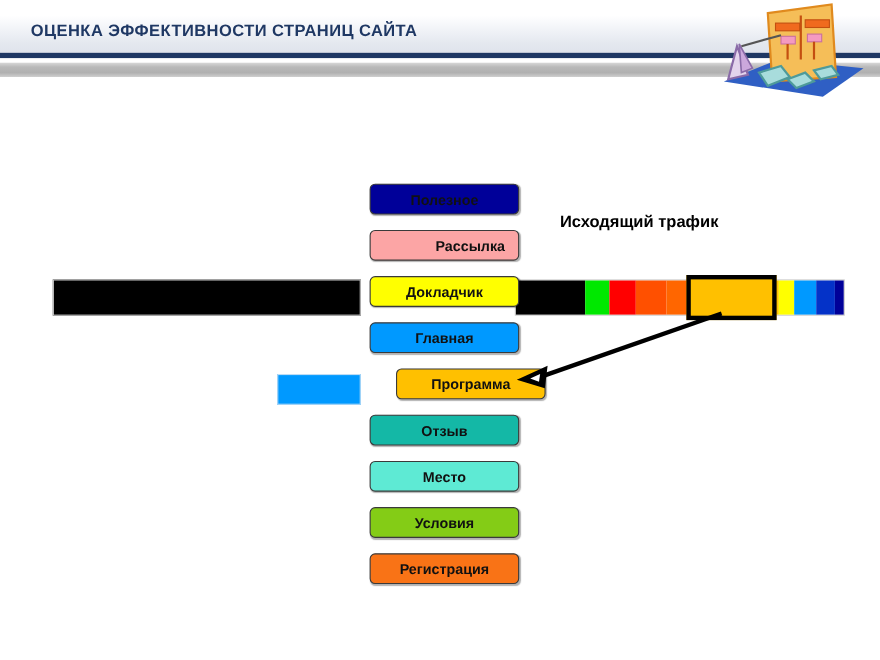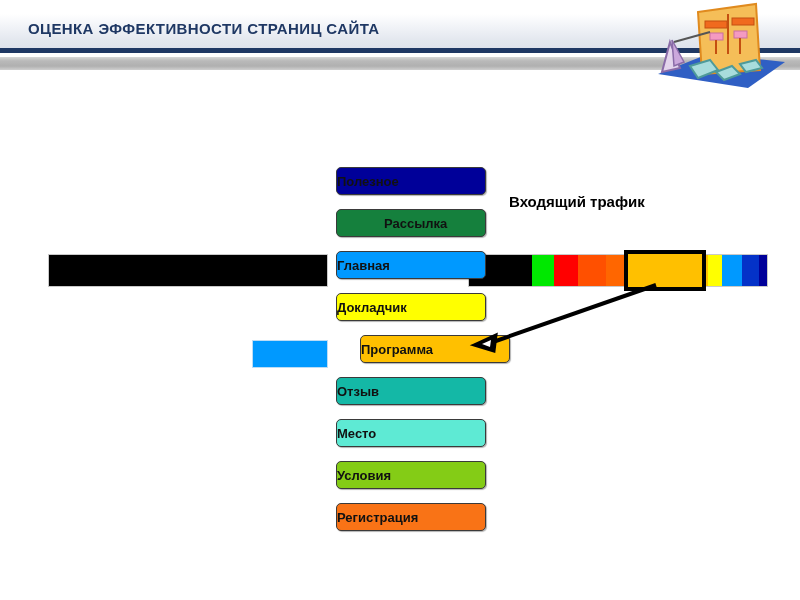--- a/index.html
+++ b/index.html
@@ -122,29 +122,29 @@
 
   
   #page-buttons {
     position: absolute;
     left: 336px; top: 167px;
     width: 134px;
     z-index: 4;
   }
   .page-button {
     position: relative;
-    width: 150px;
+    width: 136px;
     height: 28px;
     margin-bottom: 14px;
     border: 1px solid #3a3a3a;
     border-radius: 5px;
     box-sizing: border-box;
     display: flex;
     align-items: center;
-    justify-content: flex-start;
+    justify-content: center;
     font-size: 13px;
     font-weight: bold;
     color: #111111;
     box-shadow: 1px 1px 1px rgba(0,0,0,0.30);
   }
 </style>
 </head>
 <body>
 
 <div id="slide">
@@ -176,21 +176,21 @@
       <polygon points="22,38 34,60 24,64" fill="#CBA8DC" stroke="#8A6BA8" stroke-width="1.5"></polygon>
       <line x1="24" y1="40" x2="60" y2="30" stroke="#555555" stroke-width="2"></line>
 
       <polygon points="40,64 60,58 68,68 48,76" fill="#A8DCDC" stroke="#4E9A9A" stroke-width="2"></polygon>
       <polygon points="66,70 82,64 90,72 74,78" fill="#A8DCDC" stroke="#4E9A9A" stroke-width="2"></polygon>
       <polygon points="90,62 106,58 112,66 96,70" fill="#A8DCDC" stroke="#4E9A9A" stroke-width="2"></polygon>
     </svg>
   </div>
 
 
-  <div class="traffic-label" id="label-outgoing">Входящий трафик</div>
+  <div class="traffic-label" id="label-outgoing">Исходящий трафик</div>
 
   <div id="bar-incoming"></div>
 
   <div id="bar-outgoing">
       <div class="bar-seg" style="background: rgb(0, 0, 0); width: 63px;"></div>
       <div class="bar-seg" style="background: rgb(0, 232, 0); width: 22px;"></div>
       <div class="bar-seg" style="background: rgb(255, 0, 0); width: 24px;"></div>
       <div class="bar-seg" style="background: rgb(255, 80, 0); width: 28px;"></div>
       <div class="bar-seg" style="background: rgb(255, 102, 0); width: 20px;"></div>
       <div class="bar-seg" style="background: rgb(255, 192, 0); width: 82px;"></div>
@@ -209,29 +209,29 @@
       <line x1="196" y1="10" x2="30" y2="68" stroke="#000000" stroke-width="4"></line>
       <polygon points="14,70 36,60 34,76" fill="#000000" stroke="#000000" stroke-width="3"></polygon>
       <polygon points="22,69 31,65 30,72" fill="#ffffff"></polygon>
     </svg>
   </div>
 
   <div id="page-buttons">
       <div class="page-button" style="background: rgb(0, 0, 153); color: rgb(17, 17, 17);">
         <span>Полезное</span>
       </div>
-      <div class="page-button" style="background: #15803d; color: rgb(17, 17, 17); padding-left: 47px;">
+      <div class="page-button" style="background: #fca5a5; color: rgb(17, 17, 17); padding-left: 47px;">
         <span>Рассылка</span>
+      </div>
+      <div class="page-button" style="background: rgb(255, 255, 0); color: rgb(17, 17, 17);">
+        <span>Докладчик</span>
       </div>
       <div class="page-button" style="background: rgb(0, 153, 255); color: rgb(17, 17, 17);">
         <span>Главная</span>
       </div>
-      <div class="page-button" style="background: rgb(255, 255, 0); color: rgb(17, 17, 17);">
-        <span>Докладчик</span>
-      </div>
       <div class="page-button" style="background: rgb(255, 192, 0); color: rgb(17, 17, 17); margin-left: 24px;">
         <span>Программа</span>
       </div>
       <div class="page-button" style="background: #14b8a6; color: rgb(17, 17, 17);">
         <span>Отзыв</span>
       </div>
       <div class="page-button" style="background: #5eead4; color: rgb(17, 17, 17);">
         <span>Место</span>
       </div>
       <div class="page-button" style="background: #84cc16; color: rgb(17, 17, 17);">

